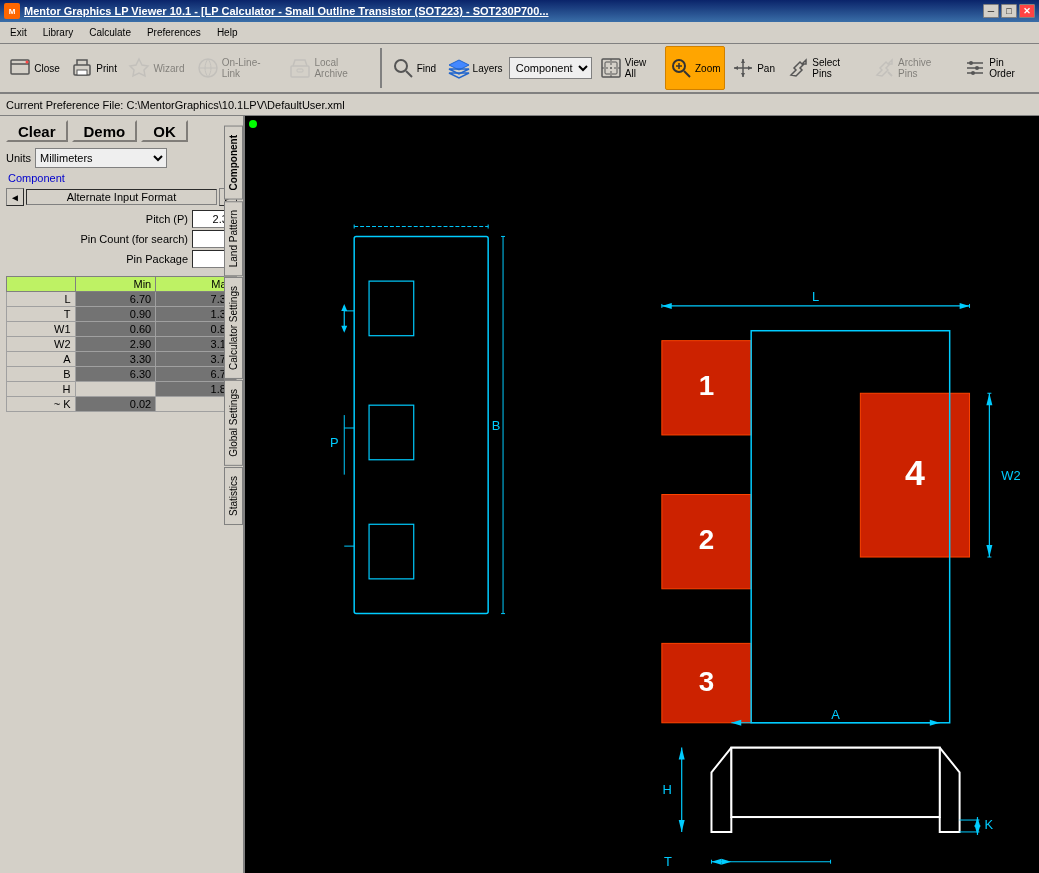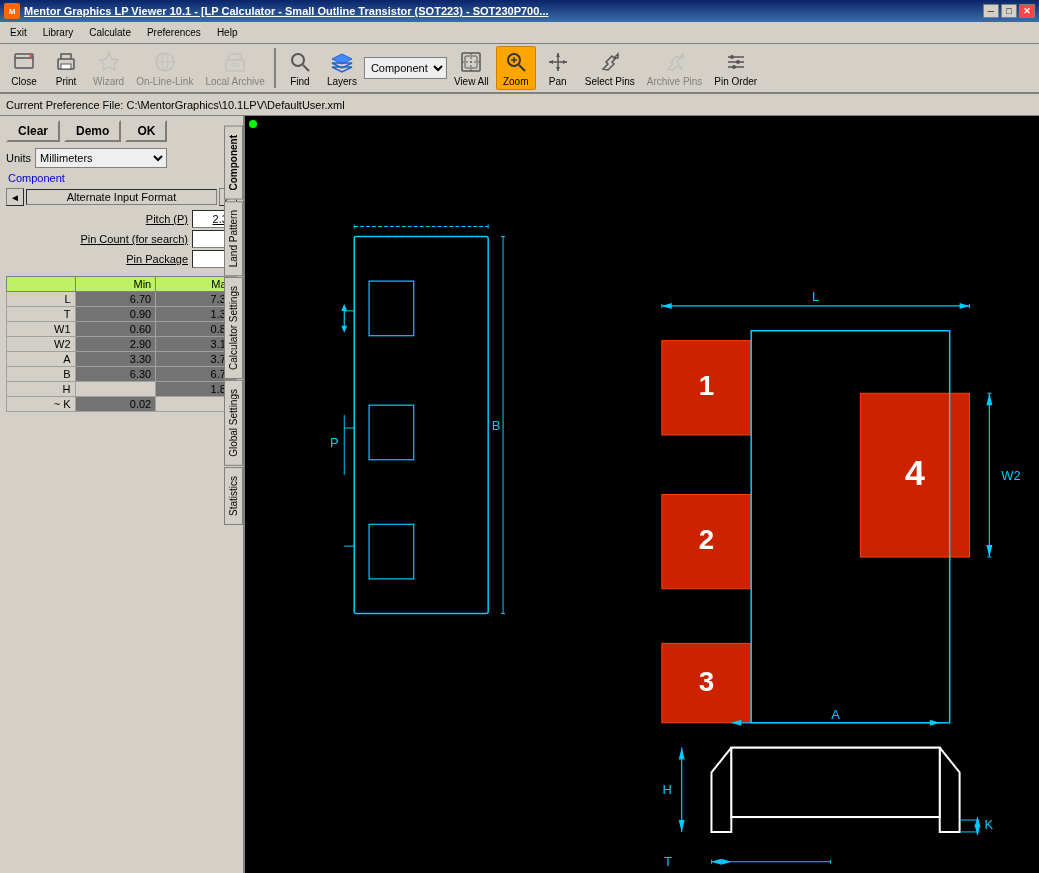--- a/index.html
+++ b/index.html
@@ -46,21 +46,21 @@
       background: #d4d0c8;
       height: 50px;
       display: flex;
       align-items: center;
       padding: 2px 4px;
       border-bottom: 2px solid #808080;
       gap: 2px;
     }
     .toolbar-btn {
       display: flex;
-      flex-direction: column;
+      flex-direction: row;
       align-items: center;
       justify-content: center;
       min-width: 40px;
       height: 44px;
       padding: 2px 4px;
       cursor: pointer;
       border: 1px solid transparent;
       border-radius: 2px;
       font-size: 10px;
       gap: 2px;
@@ -104,21 +104,21 @@
       padding: 4px 6px;
       gap: 4px;
       align-items: center;
     }
     .win-btn {
       height: 22px;
       padding: 0 10px;
       border: 2px outset #d4d0c8;
       background: #d4d0c8;
       cursor: pointer;
-      font-size: 12px;
+      font-size: 15px;
       font-weight: bold;
     }
     
     
     .units-row {
       display: flex;
       align-items: center;
       padding: 2px 6px;
       gap: 4px;
       font-size: 11px;
@@ -164,21 +164,20 @@
     .params-section {
       padding: 2px 6px;
     }
     .param-row {
       display: flex;
       align-items: center;
       justify-content: flex-end;
       margin-bottom: 2px;
       font-size: 11px;
       gap: 4px;
-      text-decoration: underline;
     }
     .param-label { text-align: right; flex: 1; }
     .param-value {
       width: 45px;
       height: 18px;
       border: 1px inset #808080;
       background: white;
       font-size: 11px;
       text-align: right;
       padding: 0 2px;

